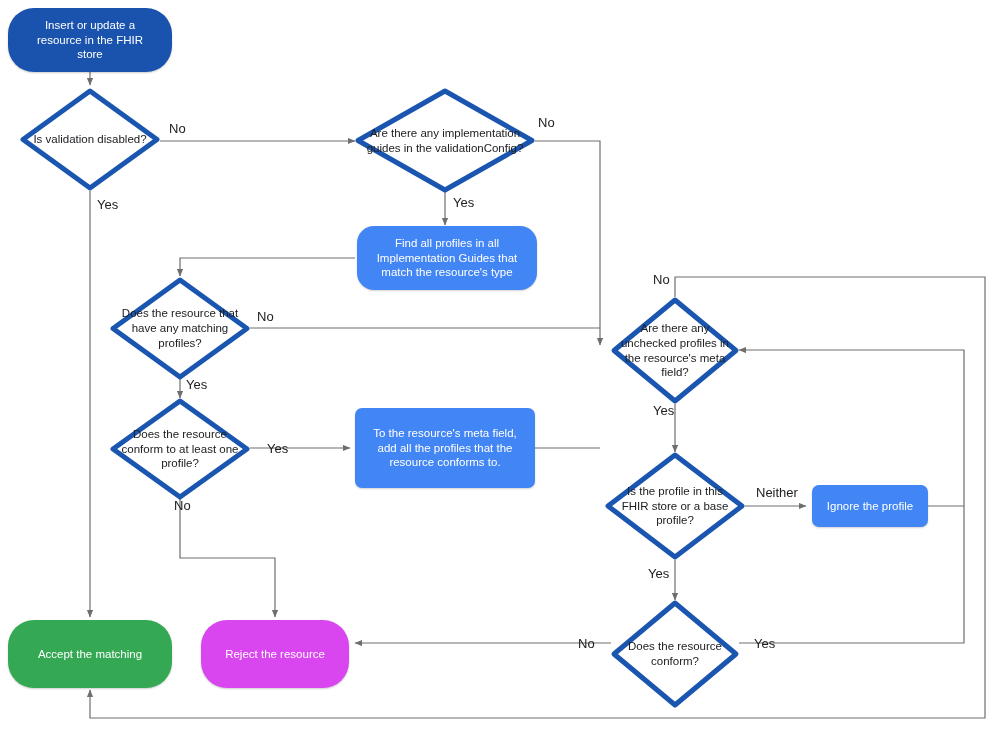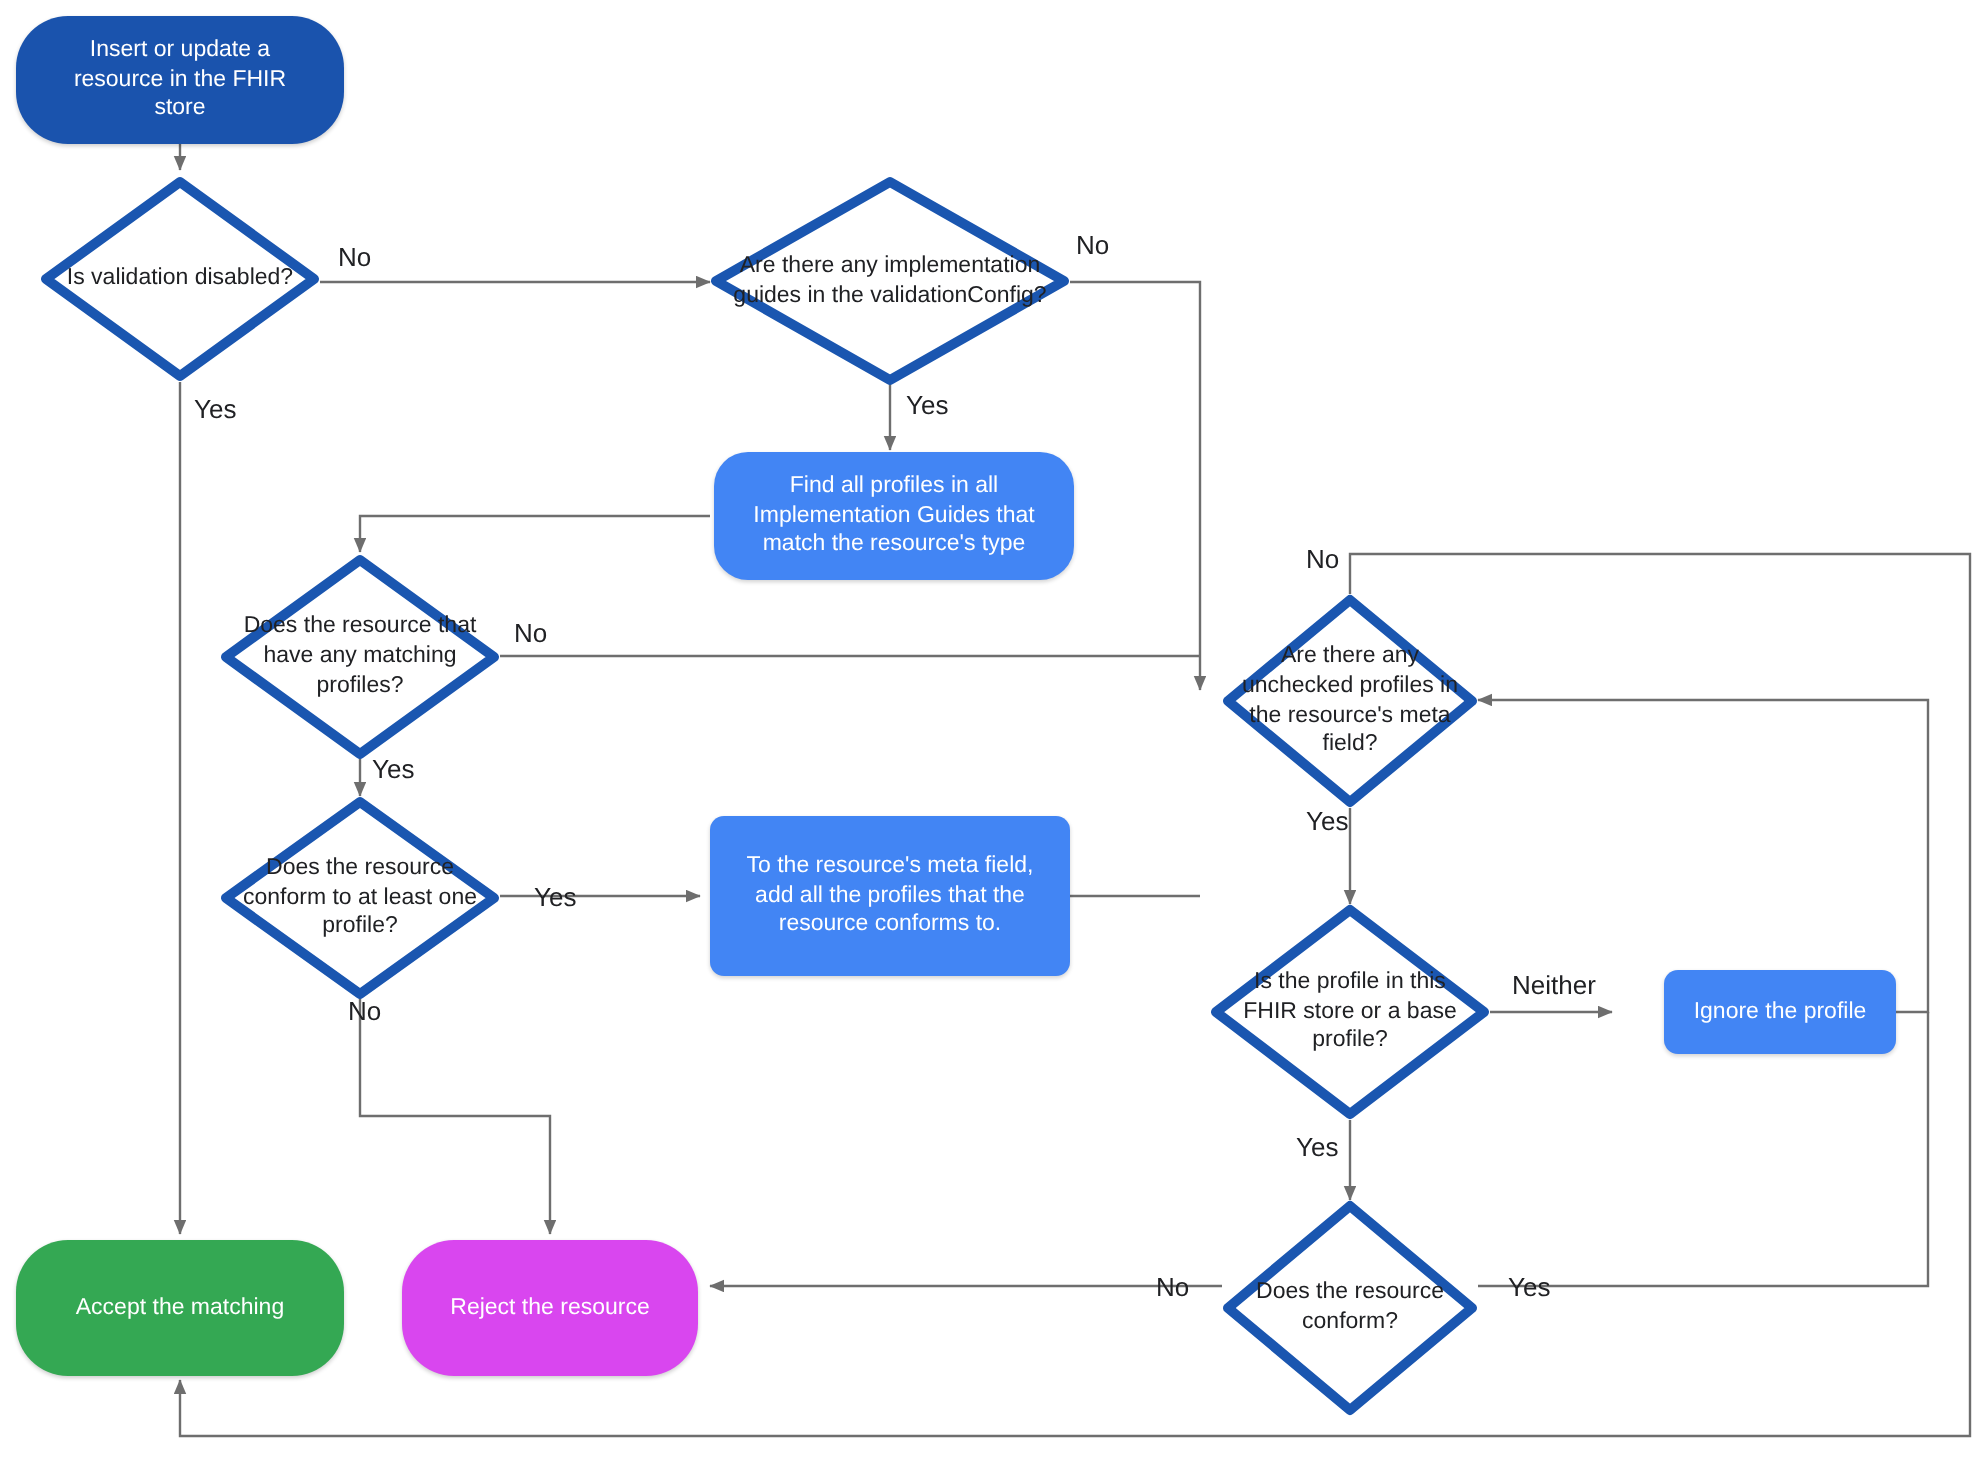--- a/index.html
+++ b/index.html
@@ -175,21 +175,21 @@
     <div class="dlabel">Are there any unchecked profiles in the resource's meta field?</div>
   </div>
 
   <div class="dia" style="left:605px; top:452px; width:140px; height:108px;">
     <svg width="140" height="108" viewBox="0 0 140 108" xmlns="http://www.w3.org/2000/svg">
       <polygon points="70,3 137,54 70,105 3,54" fill="#ffffff" stroke="#1a56b0" stroke-width="5" stroke-linejoin="round"></polygon>
     </svg>
     <div class="dlabel">Is the profile in this FHIR store or a base profile?</div>
   </div>
 
-  <div class="node proc" style="left:812px; top:485px; width:116px; height:42px;margin-left:20px;">
+  <div class="node proc" style="left:812px; top:485px; width:116px; height:42px;">
     <span>Ignore the profile</span>
   </div>
 
   <div class="dia" style="left:611px; top:600px; width:128px; height:108px;">
     <svg width="128" height="108" viewBox="0 0 128 108" xmlns="http://www.w3.org/2000/svg">
       <polygon points="64,3 125,54 64,105 3,54" fill="#ffffff" stroke="#1a56b0" stroke-width="5" stroke-linejoin="round"></polygon>
     </svg>
     <div class="dlabel">Does the resource conform?</div>
   </div>
 

